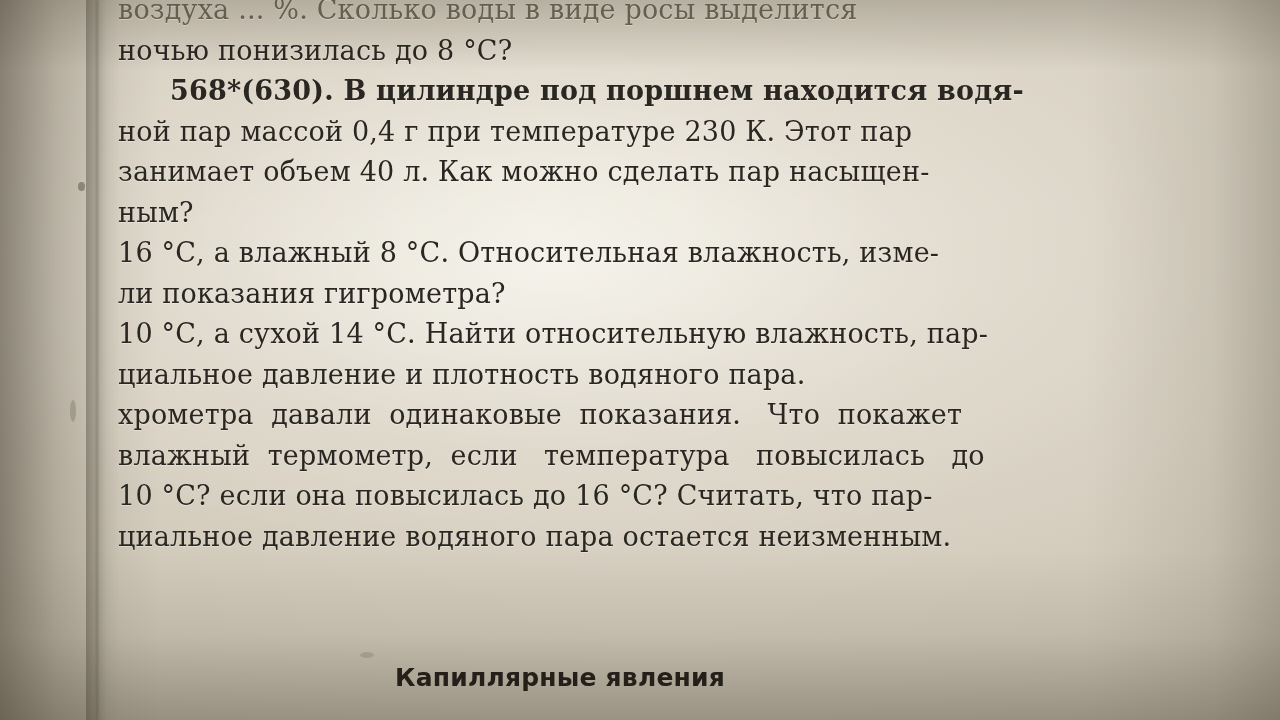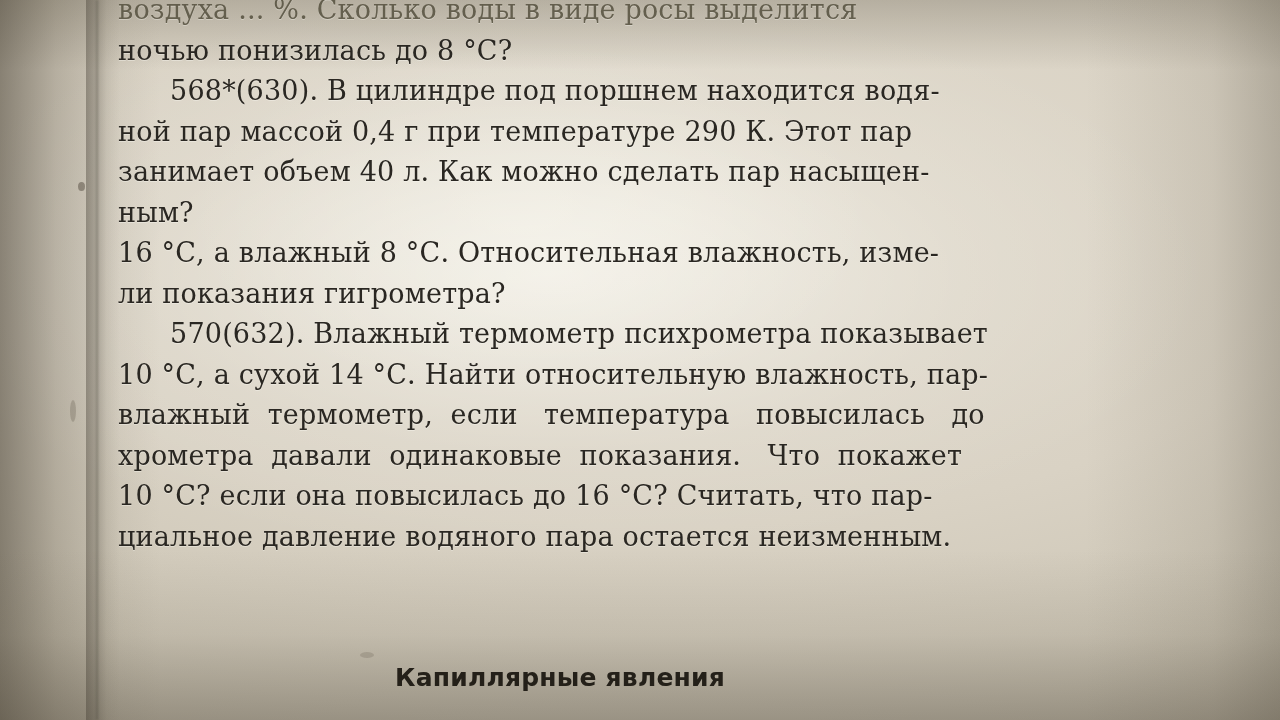--- a/index.html
+++ b/index.html
@@ -83,21 +83,21 @@
   }
   .line {
     white-space: pre;
     display: block;
     height: 40.5px;
   }
   .line.clipped {
     color: #55503f;
     opacity: 0.85;
   }
-  .indent { padding-left: 52px; }
+  .indent { padding-left: 52px; font-weight: bold; }
 
   .section-title {
     position: absolute;
     left: 240px;
     top: 660px;
     width: 900px;
     font-family: "DejaVu Sans", sans-serif;
     font-weight: bold;
     font-size: 25px;
     line-height: 36px;
@@ -124,32 +124,32 @@
 
   <div class="speck" style="left:78px;top:182px;width:7px;height:9px;"></div>
   <div class="speck" style="left:70px;top:400px;width:6px;height:22px;opacity:.5;"></div>
   <div class="speck" style="left:360px;top:652px;width:14px;height:6px;opacity:.4;"></div>
 
   <div class="text-col soft">
     <span class="line clipped">воздуха ... %. Сколько воды в виде росы выделится</span>
     <span class="line">ночью понизилась до 8 °С?</span>
 
     <span class="line indent">568*(630). В цилиндре под поршнем находится водя-</span>
-    <span class="line">ной пар массой 0,4 г при температуре 290 К. Этот пар</span>
+    <span class="line">ной пар массой 0,4 г при температуре 230 К. Этот пар</span>
     <span class="line">занимает объем 40 л. Как можно сделать пар насыщен-</span>
     <span class="line">ным?</span>
 
     <span class="line">16 °С, а влажный 8 °С. Относительная влажность, изме-</span>
     <span class="line">ли показания гигрометра?</span>
 
-    <span class="line indent">570(632). Влажный термометр психрометра показывает</span>
     <span class="line">10 °С, а сухой 14 °С. Найти относительную влажность, пар-</span>
+    <span class="line">циальное давление и плотность водяного пара.</span>
 
+    <span class="line">хрометра  давали  одинаковые  показания.   Что  покажет</span>
     <span class="line">влажный  термометр,  если   температура   повысилась   до</span>
-    <span class="line">хрометра  давали  одинаковые  показания.   Что  покажет</span>
     <span class="line">10 °С? если она повысилась до 16 °С? Считать, что пар-</span>
     <span class="line">циальное давление водяного пара остается неизменным.</span>
   </div>
 
   <div class="section-title soft">
     <span class="st2">Капиллярные явления</span>
   </div>
 </div>
 
 </body></html>

